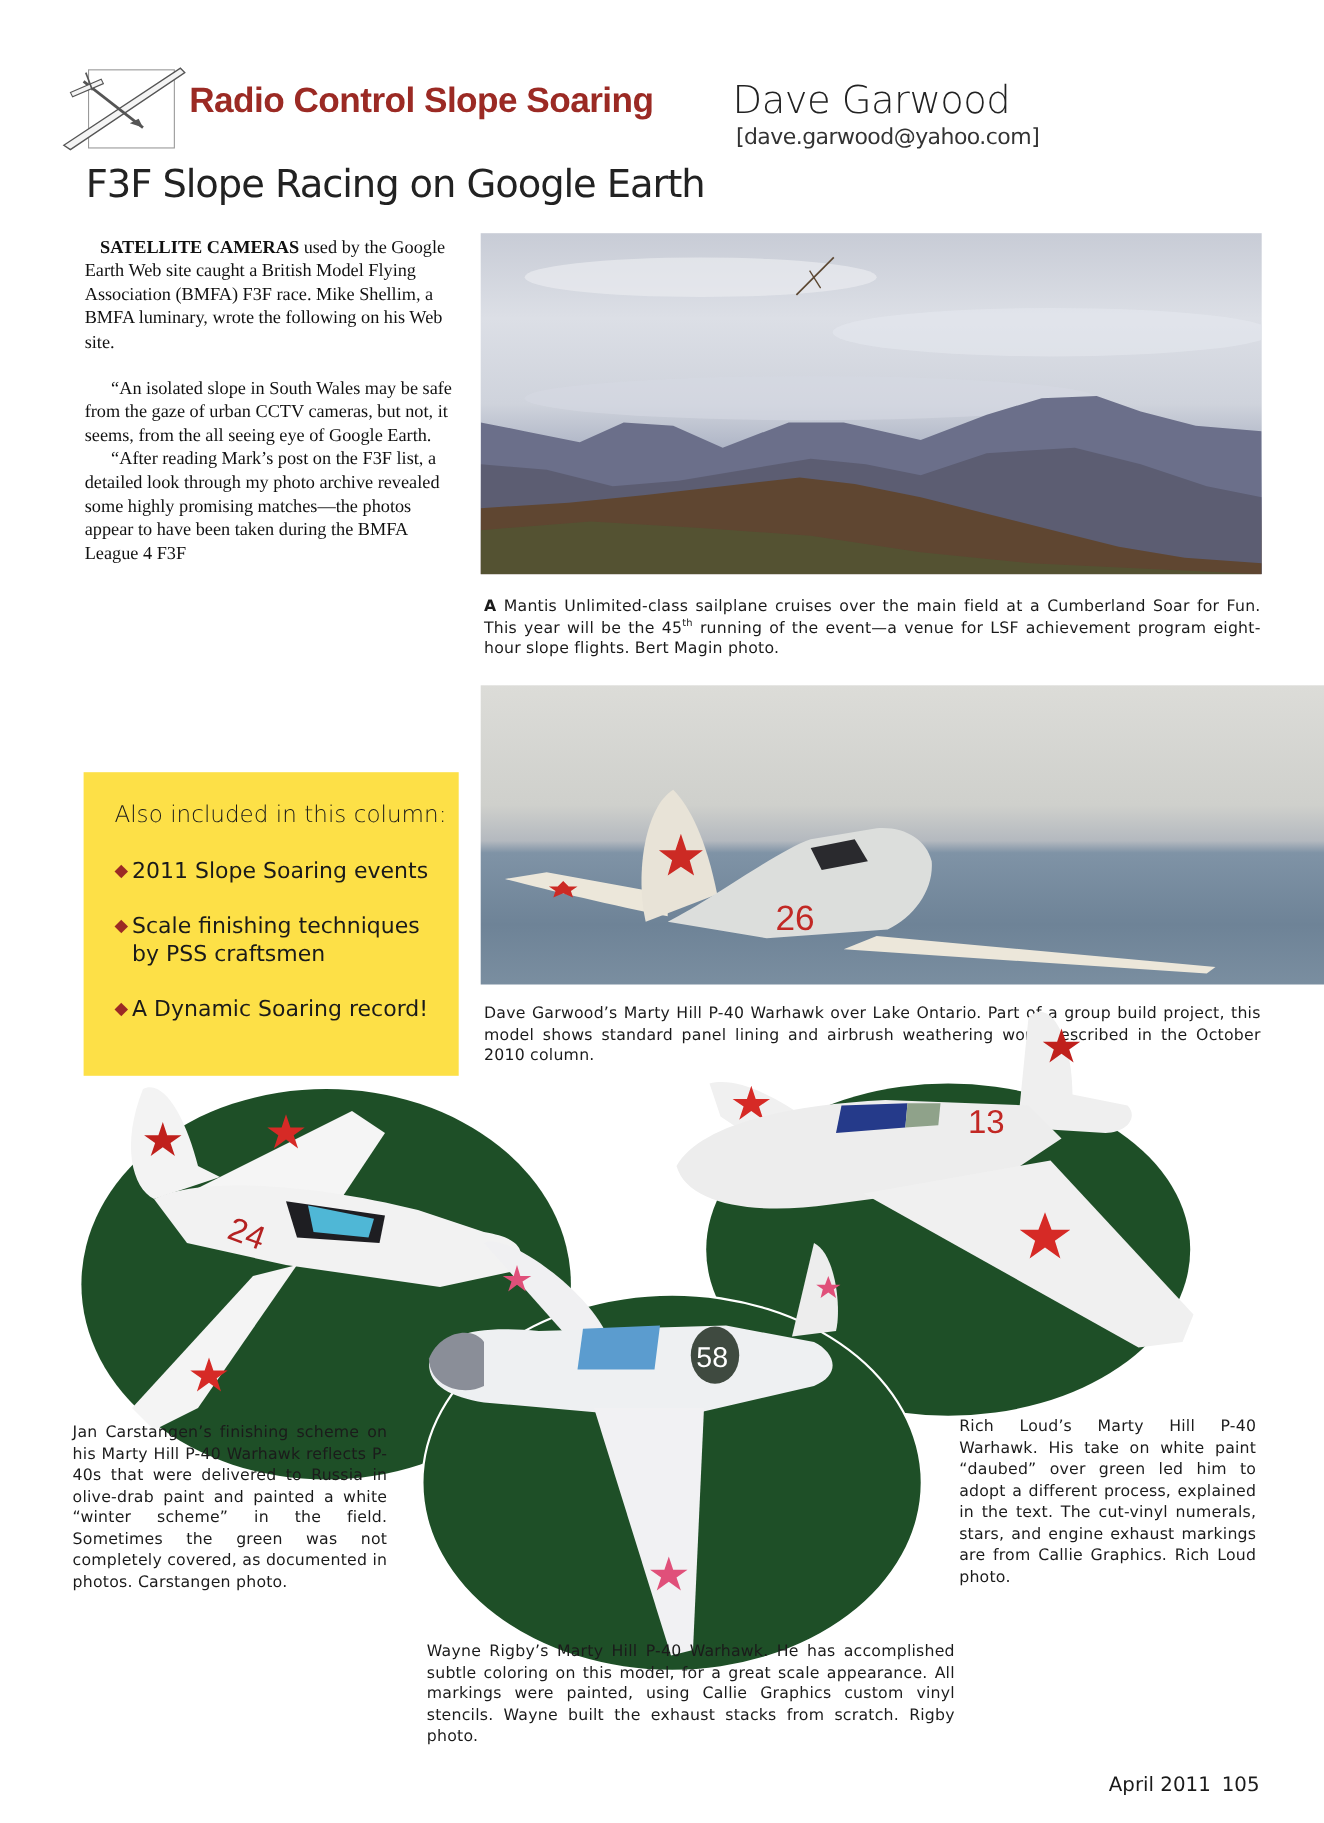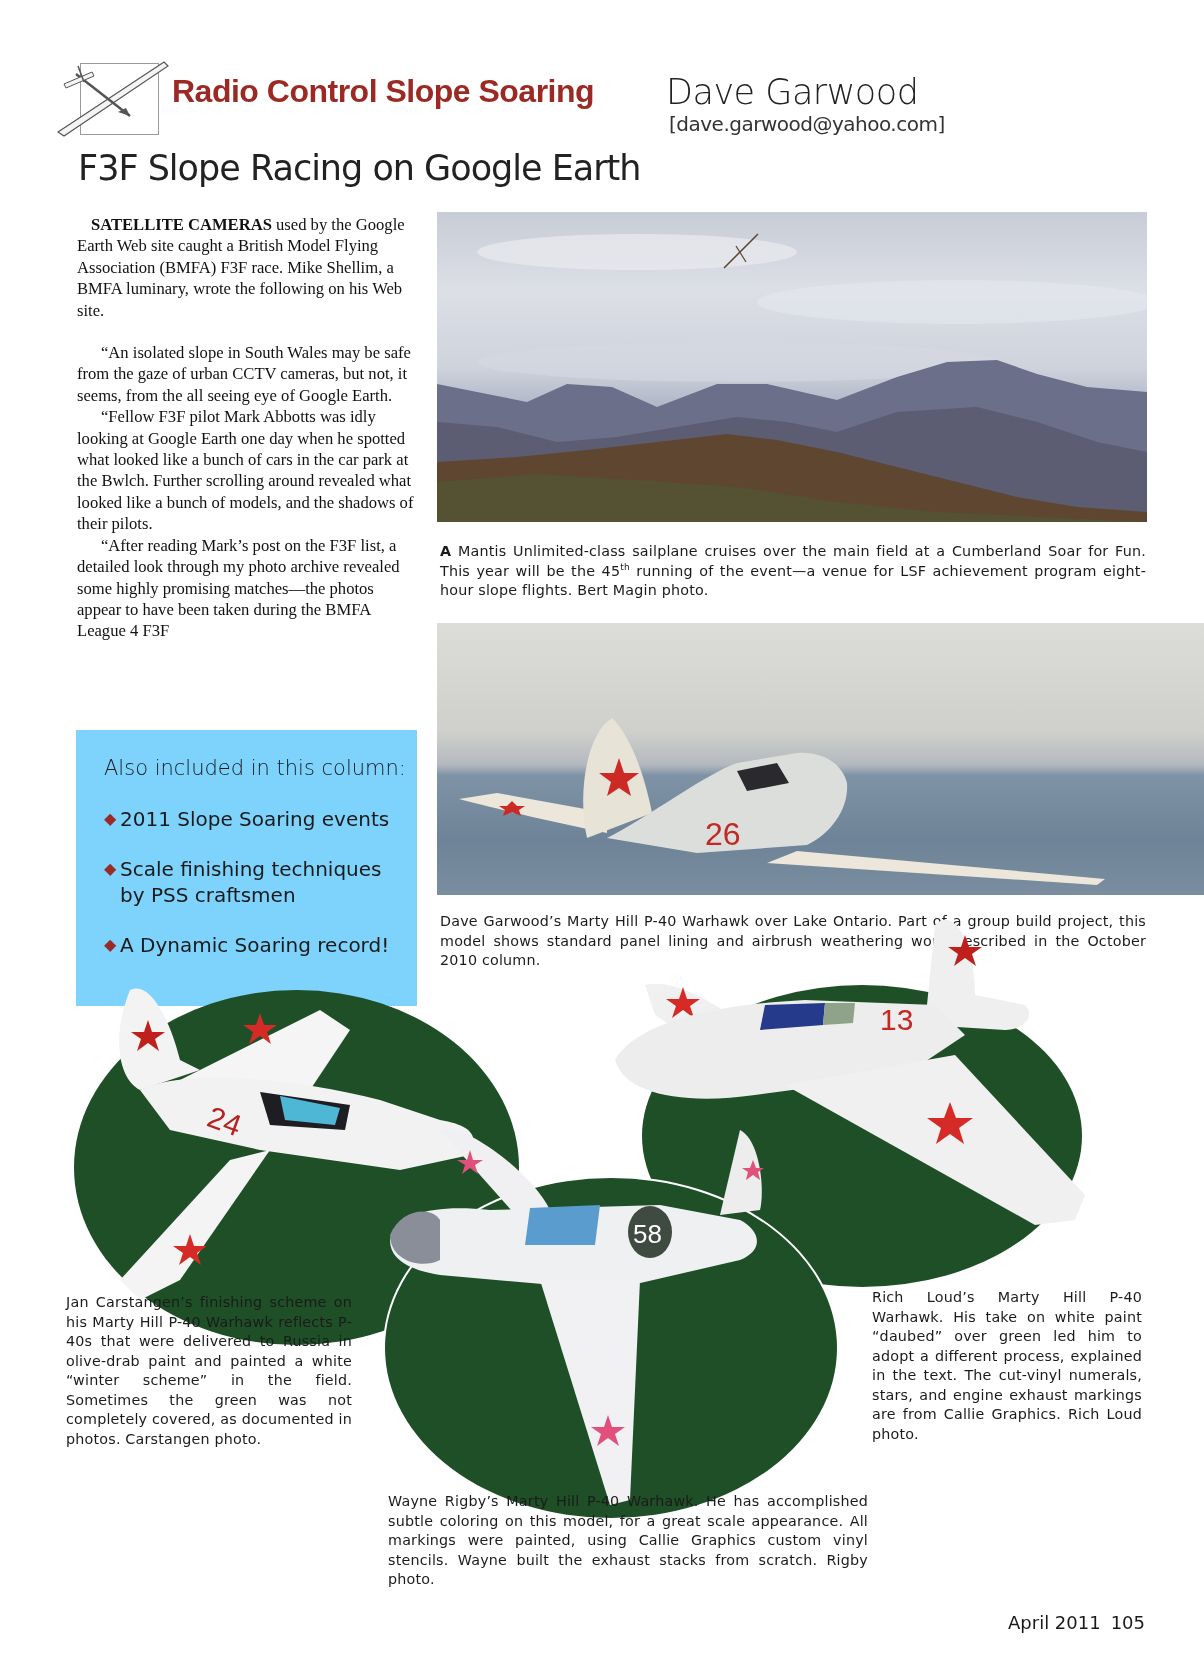--- a/index.html
+++ b/index.html
@@ -20,21 +20,21 @@
 
   
   .body-col { position:absolute; left:77px; top:214px; width:340px; font-family:"Liberation Serif", serif;
               font-size:16.6px; line-height:21.4px; color:#111; }
   .body-col p { margin:0; }
   .body-col p.gap { margin-top:21px; }
   .body-col .indent { text-indent:24px; }
   .lead { font-weight:bold;margin-left:14px; }
 
   
-  .sidebar-box { position:absolute; left:76px; top:730px; width:341px; height:276px; background:#7dd3fc; }
+  .sidebar-box { position:absolute; left:76px; top:702px; width:341px; height:276px; background:#fde047; }
   .sidebar-heading { position:absolute; left:28px; top:26px; font-size:21px; color:#1a1a1a;
                      font-family:"DejaVu Sans", sans-serif; font-weight:300; }
   .sidebar-list { position:absolute; left:28px; top:76px; width:300px; list-style:none; margin:0; padding:0; }
   .sidebar-list li { position:relative; padding-left:16px; font-size:20px; line-height:26px; color:#1a1a1a;
                      font-family:"DejaVu Sans", sans-serif; margin-bottom:24px; }
   .sidebar-list li .bullet { position:absolute; left:0; top:0; color:#9b2a24; font-size:16px; }
 
   
   .photo { position:absolute; overflow:hidden; }
   .photo-1 { left:437px; top:212px; width:710px; height:310px;
@@ -76,21 +76,20 @@
   </svg>
 </div>
 <div class="column-title">Radio Control Slope Soaring</div>
 <div class="author-name">Dave Garwood</div>
 <div class="author-email">[dave.garwood@yahoo.com]</div>
 <div class="article-title">F3F Slope Racing on Google Earth</div>
 
 <div class="body-col">
   <p><span class="lead">SATELLITE CAMERAS</span><span> used by the Google Earth Web site caught a British Model Flying Association (BMFA) F3F race. Mike Shellim, a BMFA luminary, wrote the following on his Web site.</span></p>
   <p class="gap indent">“An isolated slope in South Wales may be safe from the gaze of urban CCTV cameras, but not, it seems, from the all seeing eye of Google Earth.</p>
-  <p class="indent">“Fellow F3F pilot Mark Abbotts was idly looking at Google Earth one day when he spotted what looked like a bunch of cars in the car park at the Bwlch. Further scrolling around revealed what looked like a bunch of models, and the shadows of their pilots.</p>
   <p class="indent">“After reading Mark’s post on the F3F list, a detailed look through my photo archive revealed some highly promising matches—the photos appear to have been taken during the BMFA League 4 F3F</p>
 </div>
 
 <div class="sidebar-box">
   <div class="sidebar-heading">Also included in this column:</div>
   <ul class="sidebar-list">
     <li><span class="bullet">◆</span><span>2011 Slope Soaring events</span></li>
     <li><span class="bullet">◆</span><span>Scale finishing techniques by PSS craftsmen</span></li>
     <li><span class="bullet">◆</span><span>A Dynamic Soaring record!</span></li>
   </ul>

